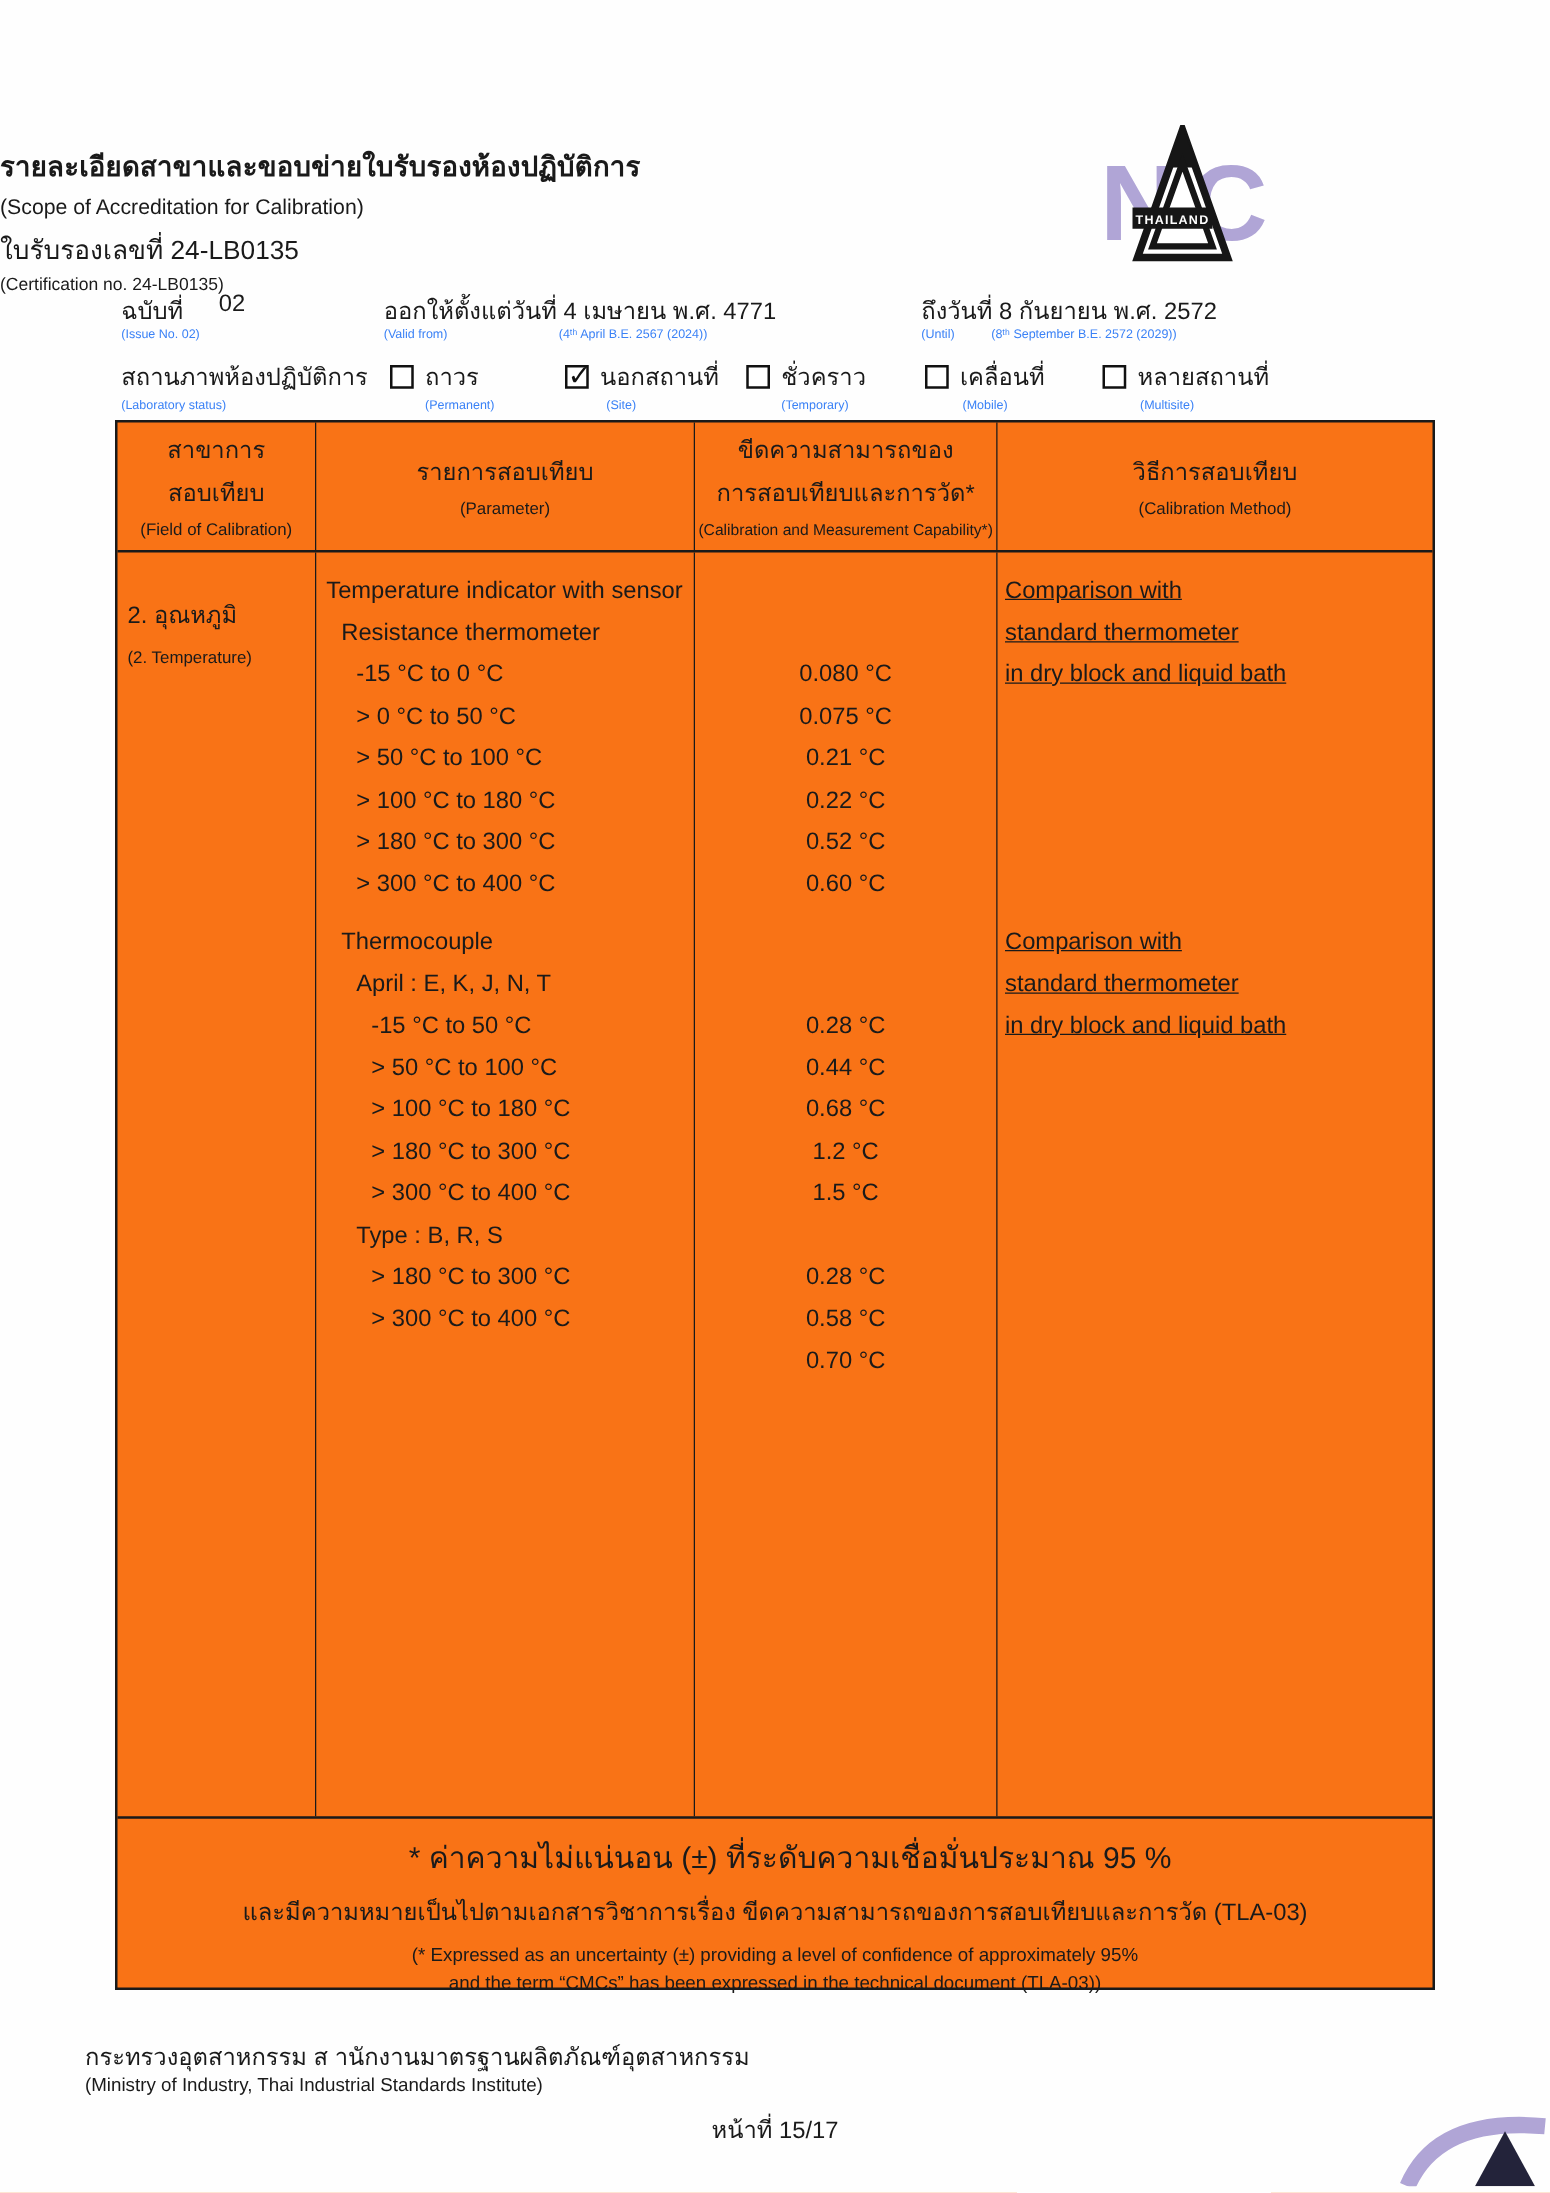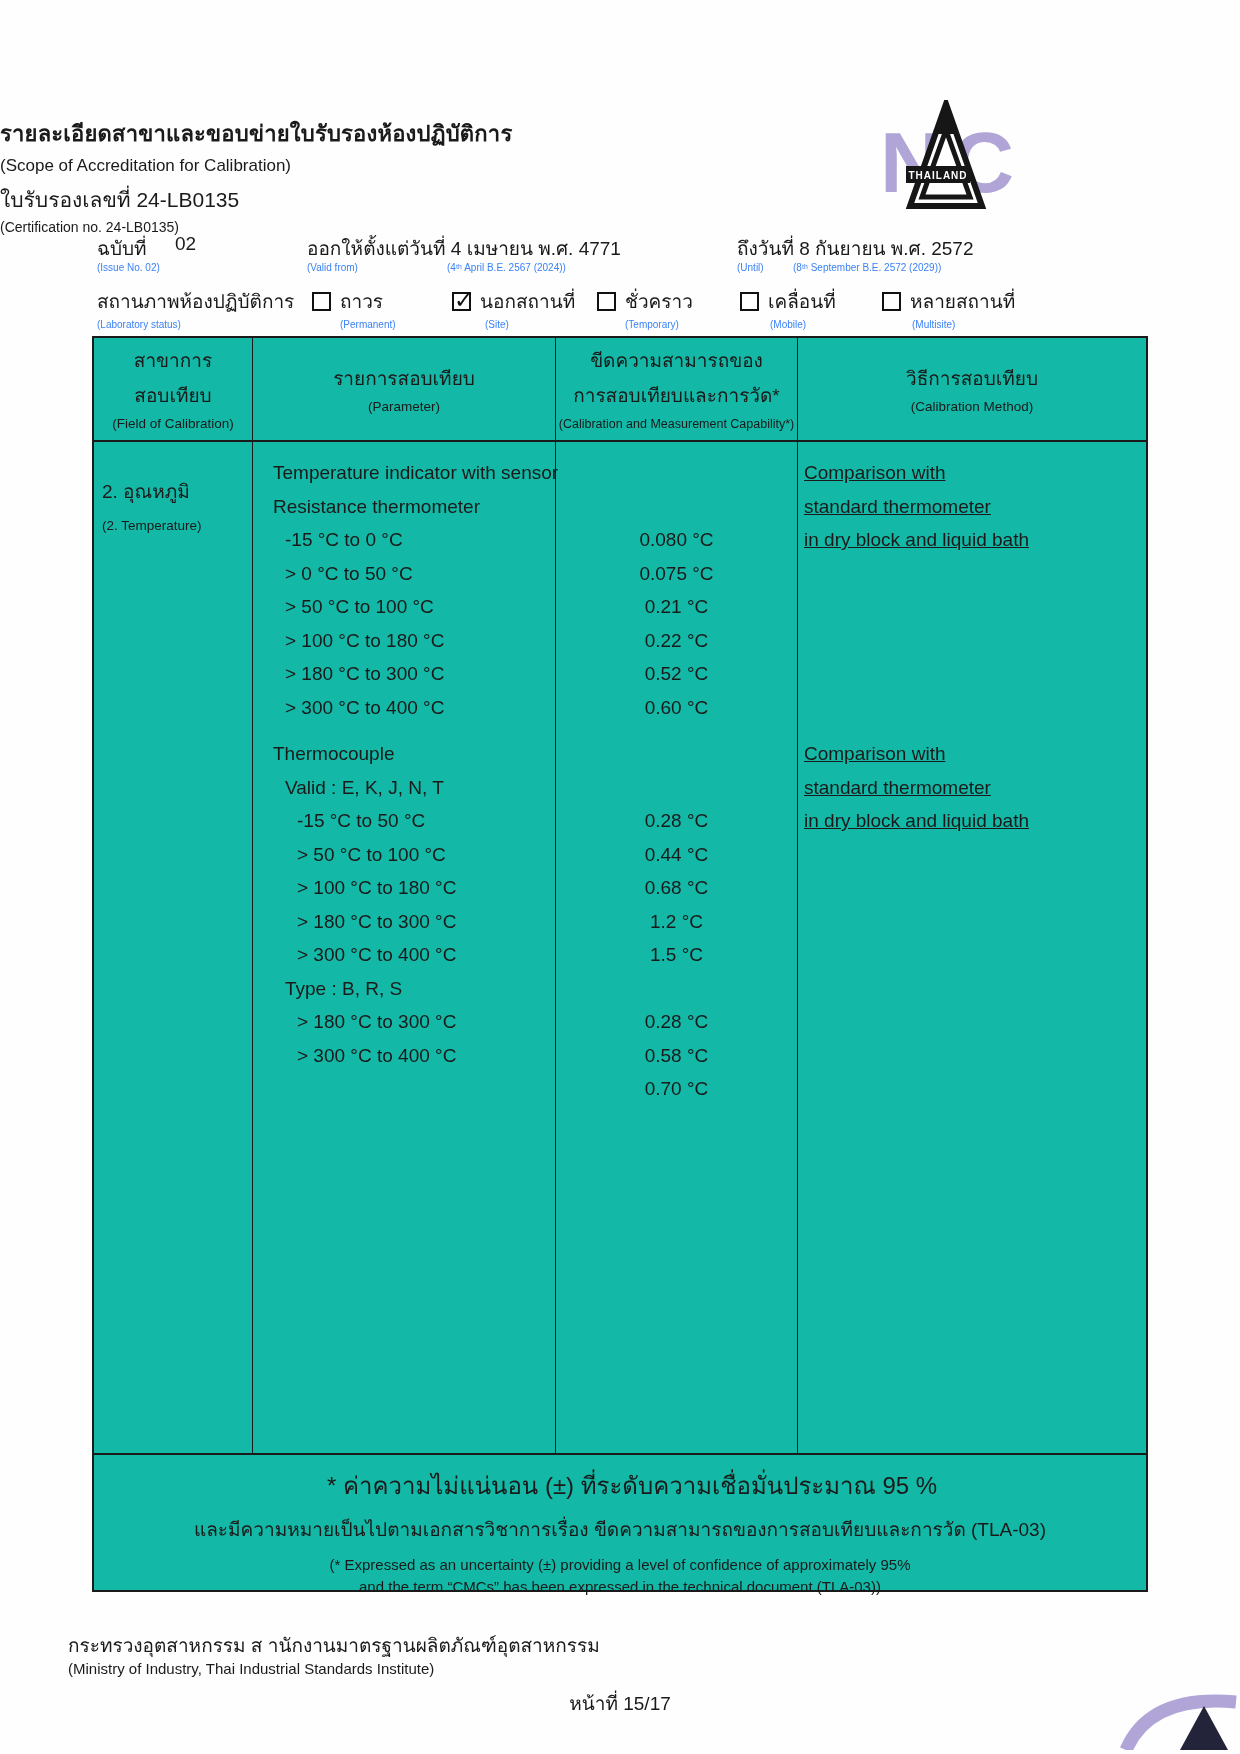--- a/index.html
+++ b/index.html
@@ -21,21 +21,21 @@
   .info .abs { position:absolute; white-space:nowrap; }
   .en { font-size:10px; color:#3b82f6; }
   .r1 { top:0; }  .r2 { top:29px; } .r3 { top:53px; } .r4 { top:86px; }
   .cbx { display:inline-block; width:19px; height:19px; border:2.5px solid #111;
          vertical-align:-3px; position:relative; background:#fff; }
   .cbx.checked::after { content:"✓"; position:absolute; left:0px; top:-7px;
          font-size:23px; font-weight:bold; color:#111; }
   .cbl { margin-left:9px; }
   
   .cal-table { position:absolute; left:92px; top:336px; width:1056px; height:1256px;
-               border:2px solid #1a1a1a; background:#14b8a6; }
+               border:2px solid #1a1a1a; background:#f97316; }
   .thead { display:flex; height:104px; border-bottom:2px solid #1a1a1a; }
   .th { display:flex; flex-direction:column; justify-content:center; align-items:center;
         text-align:center; border-left:1.5px solid #1a1a1a; }
   .th:first-child { border-left:none; }
   .c1 { width:158px; } .c2 { width:303px; } .c3 { width:242px;align-items:center; } .c4 { flex:1; }
   .th1, .th2 { font-size:19px; line-height:35px; }
   .ten { font-size:13.5px; line-height:22px; }
   .c3h .ten { font-size:12.5px; }
   .tbody { display:flex; height:1013px; border-bottom:2px solid #1a1a1a; }
   .bcol { padding-top:14px; }
@@ -143,31 +143,31 @@
     </div>
 
     <div class="tbody">
       <div class="bcol c1">
         <div class="fieldcell">
           <div>2. อุณหภูมิ</div>
           <div class="field-en">(2. Temperature)</div>
         </div>
       </div>
       <div class="bcol c2" id="col-param">
-          <div class="bline param" style="padding-left: 8px; margin-left: 12px;">Temperature indicator with sensor</div>
+          <div class="bline param" style="padding-left: 8px;">Temperature indicator with sensor</div>
           <div class="bline param" style="padding-left: 20px;">Resistance thermometer</div>
           <div class="bline param" style="padding-left: 32px;">-15 °C to 0 °C</div>
           <div class="bline param" style="padding-left: 32px;">&gt; 0 °C to 50 °C</div>
           <div class="bline param" style="padding-left: 32px;">&gt; 50 °C to 100 °C</div>
           <div class="bline param" style="padding-left: 32px;">&gt; 100 °C to 180 °C</div>
           <div class="bline param" style="padding-left: 32px;">&gt; 180 °C to 300 °C</div>
           <div class="bline param" style="padding-left: 32px;">&gt; 300 °C to 400 °C</div>
           <div class="spacer"></div>
           <div class="bline param" style="padding-left: 20px;">Thermocouple</div>
-          <div class="bline param" style="padding-left: 32px;">Valid : E, K, J, N, T</div>
+          <div class="bline param" style="padding-left: 32px;">April : E, K, J, N, T</div>
           <div class="bline param" style="padding-left: 44px;">-15 °C to 50 °C</div>
           <div class="bline param" style="padding-left: 44px;">&gt; 50 °C to 100 °C</div>
           <div class="bline param" style="padding-left: 44px;">&gt; 100 °C to 180 °C</div>
           <div class="bline param" style="padding-left: 44px;">&gt; 180 °C to 300 °C</div>
           <div class="bline param" style="padding-left: 44px;">&gt; 300 °C to 400 °C</div>
           <div class="bline param" style="padding-left: 32px;">Type : B, R, S</div>
           <div class="bline param" style="padding-left: 44px;">&gt; 180 °C to 300 °C</div>
           <div class="bline param" style="padding-left: 44px;">&gt; 300 °C to 400 °C</div>
         </div>
       <div class="bcol c3" id="col-cmc">

